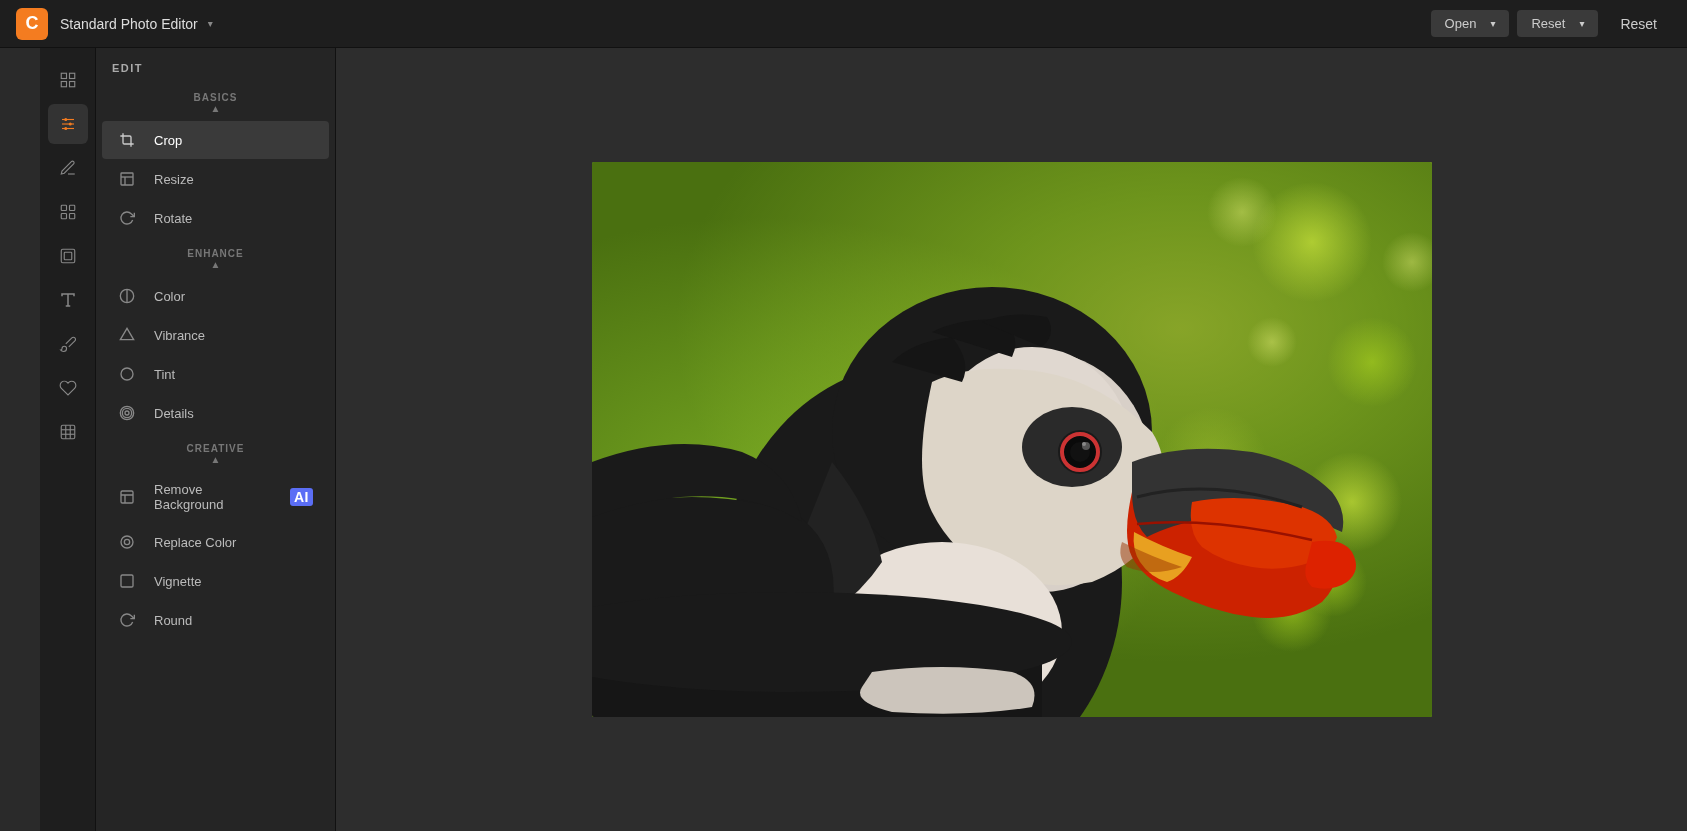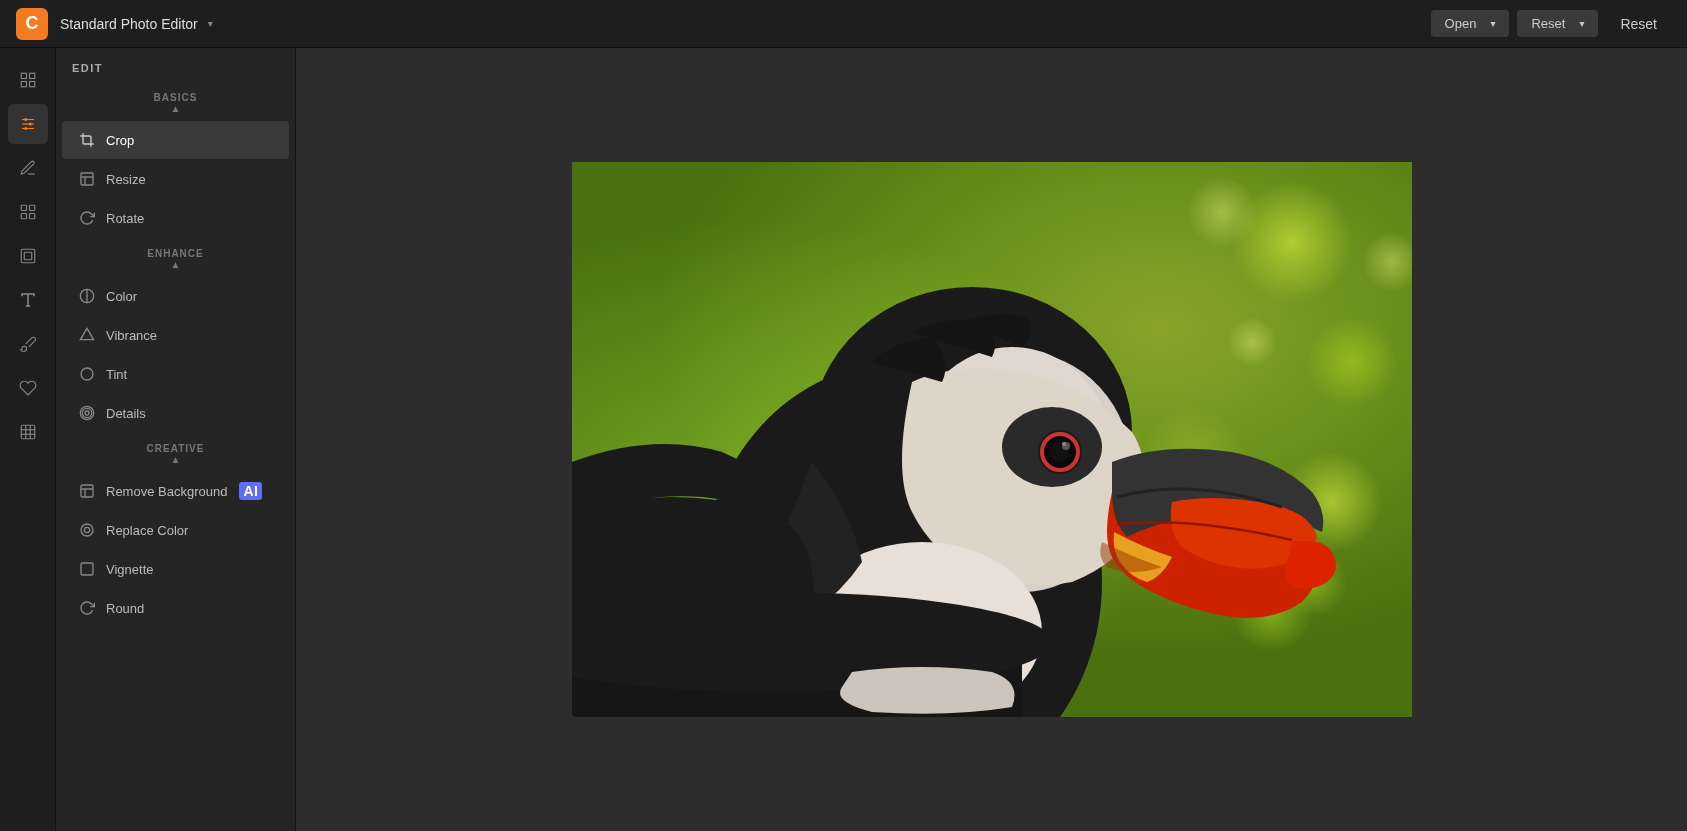--- a/index.html
+++ b/index.html
@@ -54,20 +54,21 @@
       padding: 6px 14px;
       cursor: pointer;
       font-size: 14px;
     }
 
     
     .main {
       display: flex;
       flex: 1;
       overflow: hidden;
+      padding-left: 40px;
     }
 
     
     .icon-sidebar {
       width: 56px;
       background: #1e1e1e;
       display: flex;
       flex-direction: column;
       align-items: center;
       padding: 12px 0;
@@ -118,21 +119,21 @@
       font-size: 11px;
       font-weight: 700;
       letter-spacing: 1.5px;
       color: #aaa;
       text-transform: uppercase;
     }
 
     .menu-item {
       display: flex;
       align-items: center;
-      gap: 10px;
+      gap: 18px;
       padding: 10px 16px;
       cursor: pointer;
       color: #bbb;
       font-size: 13px;
       border-radius: 4px;
       margin: 1px 6px;
     }
     .menu-item.active { background: #3a3a3a; color: #fff; }
     .menu-item .item-icon {
       width: 18px; height: 18px;

